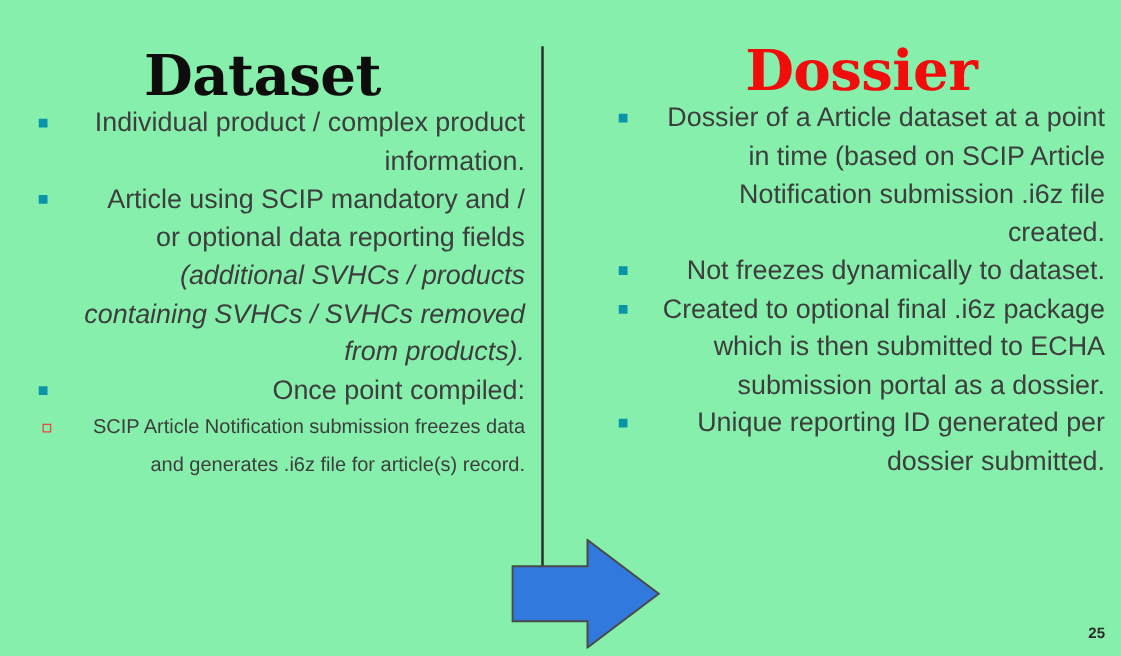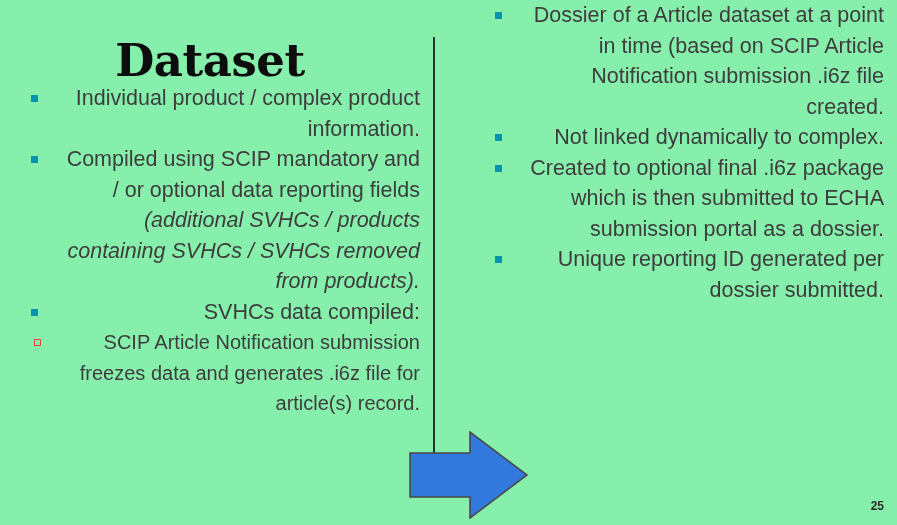--- a/index.html
+++ b/index.html
@@ -89,21 +89,21 @@
   
   ul.sub {
     list-style: none;
     margin: 0;
     padding: 0;
   }
   ul.sub > li {
     position: relative;
     padding-left: 44px;
     color: #3d3d3d;
-    font-size: 20px;
+    font-size: 16px;
     line-height: 30.5px;
   }
   ul.sub > li > .marker {
     position: absolute;
     left: 14px;
     top: 12px;
     width: 5px;
     height: 5px;
     background: transparent;
     border: 1.6px solid #e8453c;
@@ -145,58 +145,59 @@
 
     <ul class="bullets list-left">
 
       <li>
         <span class="marker" style="background: rgb(11, 147, 168);"></span>
         <span>Individual product / complex product information.</span>
       </li>
 
       <li>
         <span class="marker" style="background: rgb(11, 147, 168);"></span>
-        <span>Compiled using SCIP mandatory and / or optional data reporting fields</span>
+        <span>Article using SCIP mandatory and / or optional data reporting fields</span>
       </li>
 
 
       <li>
         <span class="italic">(additional SVHCs / products containing SVHCs / SVHCs removed from products).</span>
       </li>
 
       <li>
         <span class="marker" style="background: rgb(11, 147, 168);"></span>
-        <span>SVHCs data compiled:</span>
+        <span>Once point compiled:</span>
       </li>
 
       <li style="padding-left:0;list-style:none;">
         <ul class="sub">
           <li>
             <span class="marker" style="border-color: rgb(232, 69, 60);"></span>
             <span>SCIP Article Notification submission freezes data and generates .i6z file for article(s) record.</span>
           </li>
         </ul>
       </li>
 
     </ul>
   </div>
 
   <div class="col col-right">
 
+    <div class="title title-right" style="color: rgb(242, 13, 13);">Dossier</div>
 
     <ul class="bullets list-right">
 
       <li>
         <span class="marker" style="background: rgb(11, 147, 168);"></span>
         <span>Dossier of a Article dataset at a point in time (based on SCIP Article Notification submission .i6z file created.</span>
       </li>
 
       <li>
         <span class="marker" style="background: rgb(11, 147, 168);"></span>
-        <span>Not linked dynamically to complex.</span>
+        <span>Not freezes dynamically to dataset.</span>
       </li>
 
       <li>
         <span class="marker" style="background: rgb(11, 147, 168);"></span>
         <span>Created to optional final .i6z package which is then submitted to ECHA submission portal as a dossier.</span>
       </li>
 
       <li>
         <span class="marker" style="background: rgb(11, 147, 168);"></span>
         <span>Unique reporting ID generated per dossier submitted.</span>

